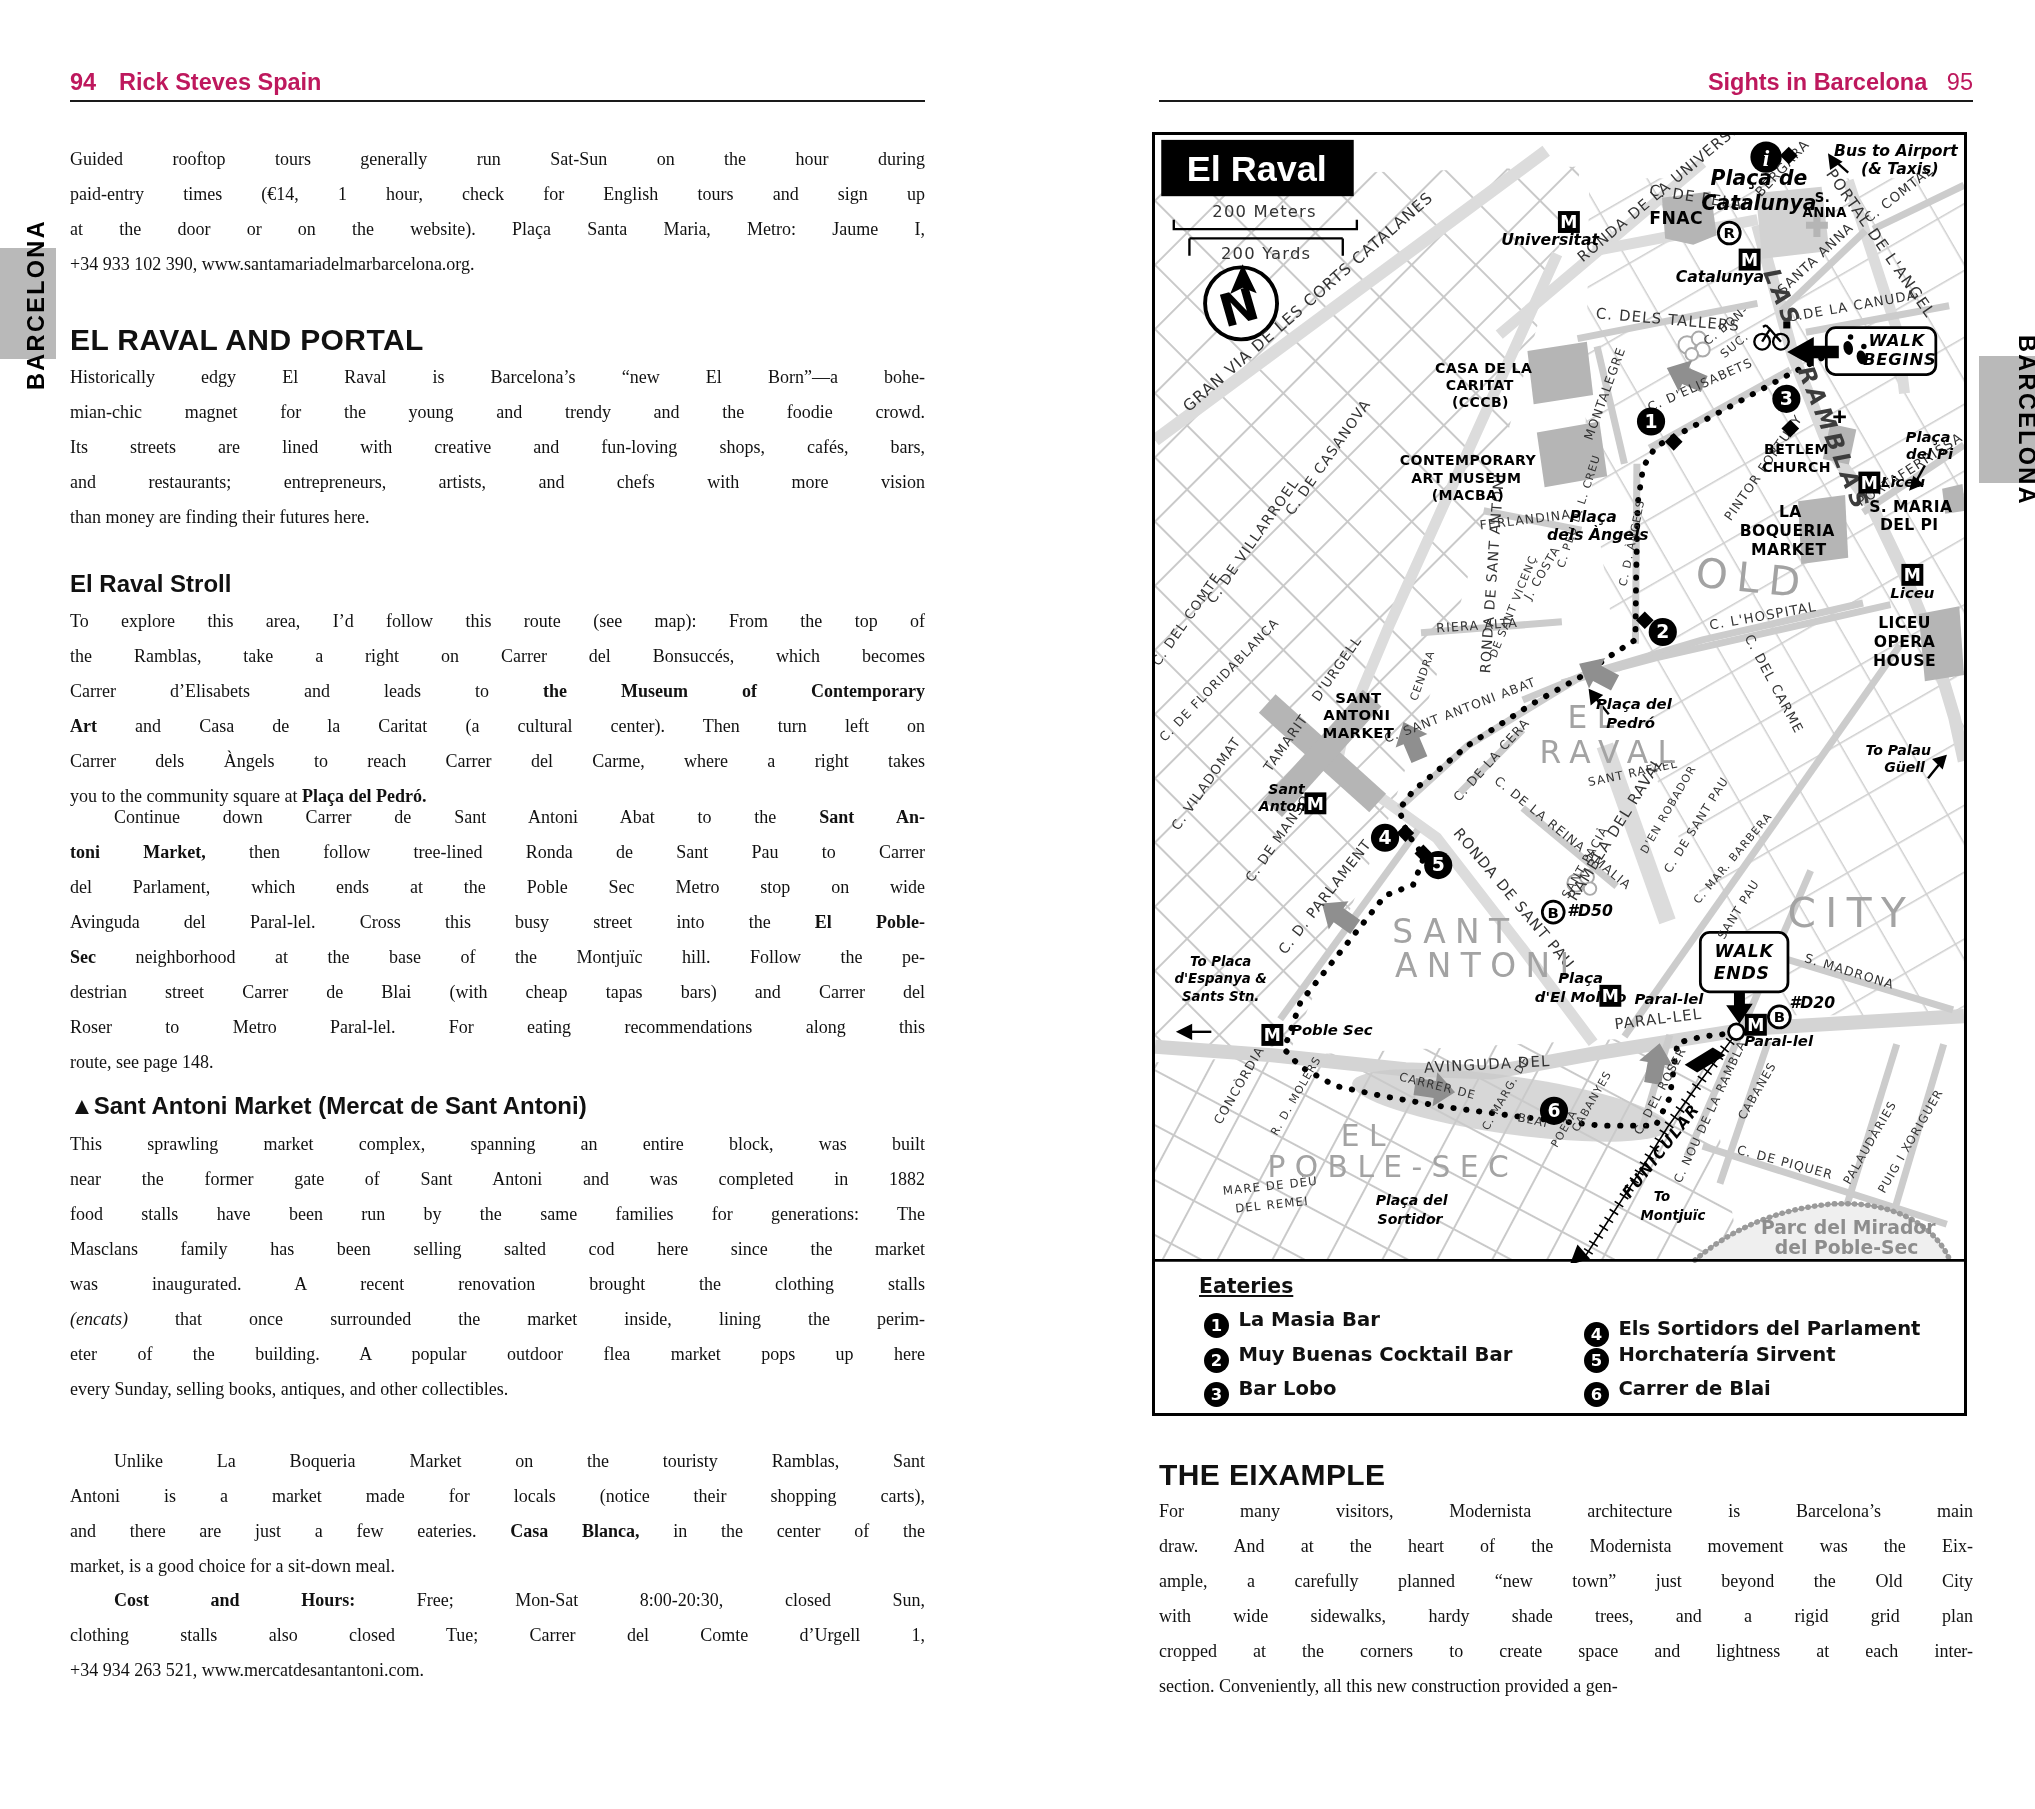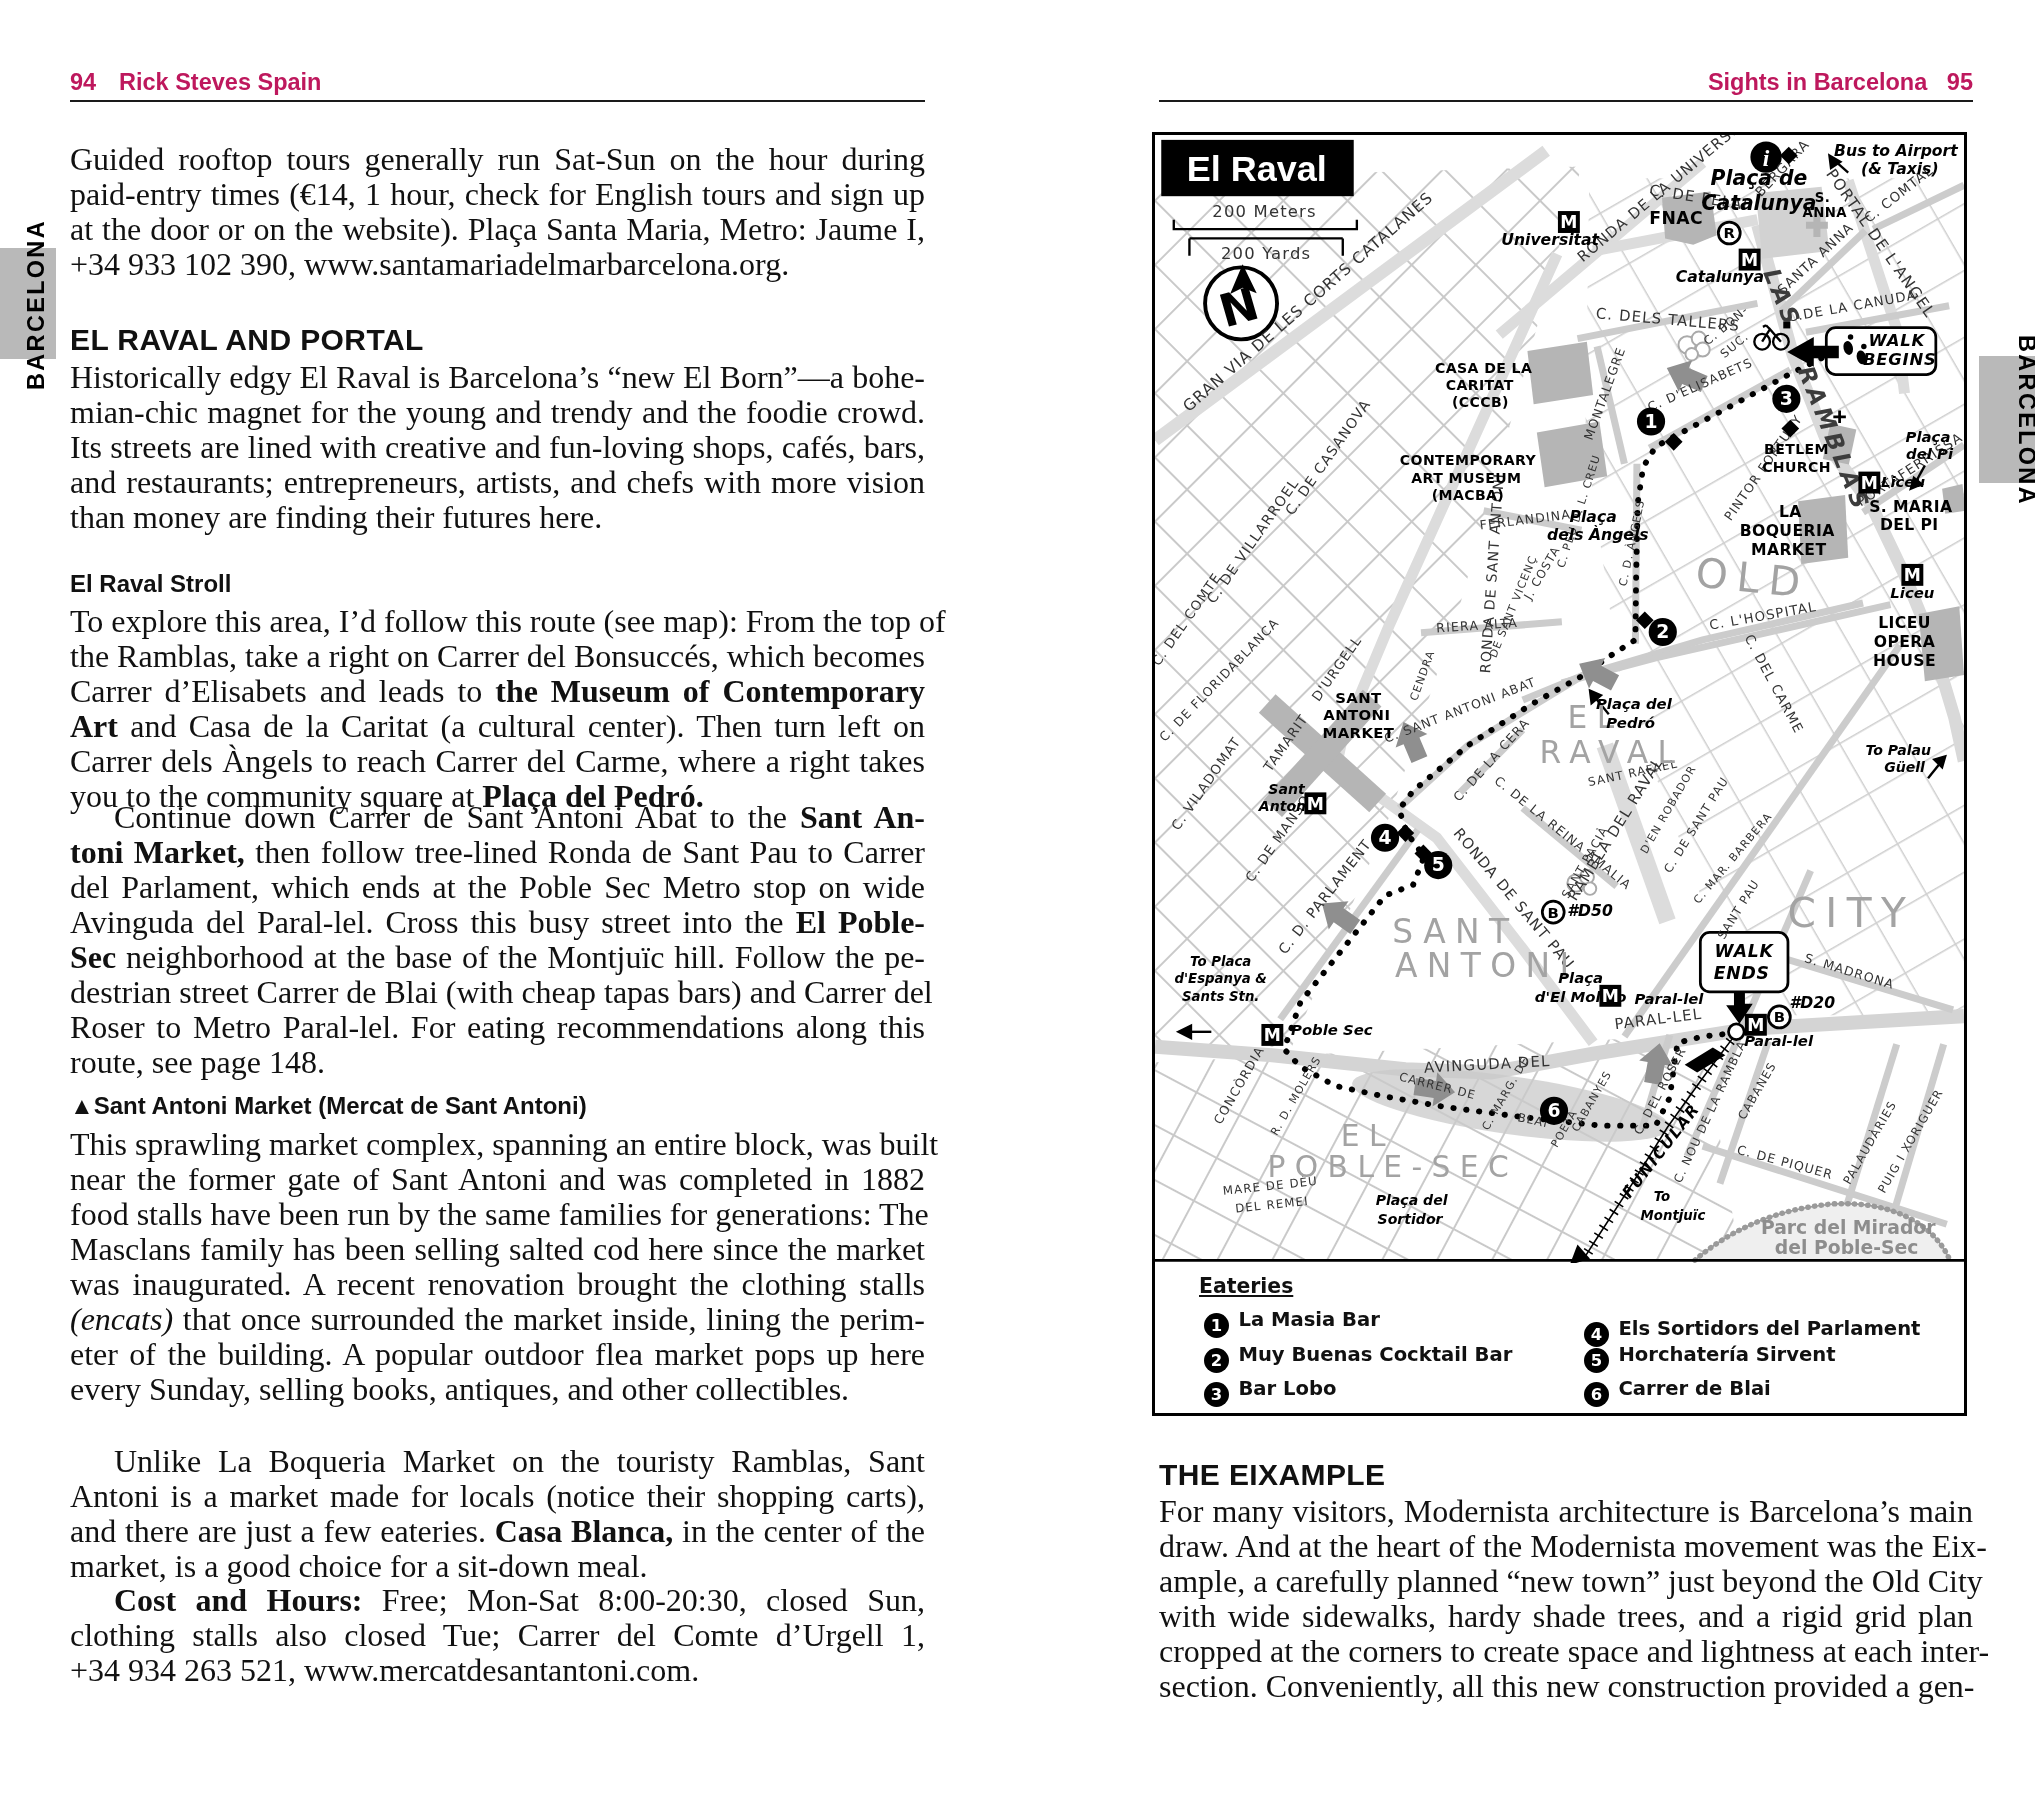--- a/index.html
+++ b/index.html
@@ -3,21 +3,21 @@
 <meta charset="utf-8">
 <style>
   html,body{margin:0;padding:0}
   body{width:2035px;height:1809px;background:#fff;position:relative;
        font-family:"Liberation Serif",serif;color:#111;overflow:hidden}
   .hdr{position:absolute;font-family:"Liberation Sans",sans-serif;font-weight:700;font-size:23.5px;color:#be185d}
   .rule{position:absolute;height:2.3px;background:#1a1a1a}
   .tab{position:absolute;background:#b9b9b9}
   .tabtxt{position:absolute;font-family:"Liberation Sans",sans-serif;font-weight:700;font-size:23.5px;
           letter-spacing:2.3px;color:#000;white-space:nowrap}
-  .para{position:absolute;width:855px;font-size:32px;line-height:35px}
+  .para{position:absolute;width:855px;font-size:18px;line-height:35px}
   .jline{white-space:nowrap;text-align:justify;text-align-last:justify;height:35px}
   .jlast{text-align-last:left}
   .indent{text-indent:44px}
   .h1{position:absolute;font-family:"Liberation Sans",sans-serif;font-weight:700;font-size:30px;letter-spacing:0.4px}
   .h2{position:absolute;font-family:"Liberation Sans",sans-serif;font-weight:700;font-size:24px}
   
   #map-svg{position:absolute;left:1152px;top:132px;width:809px;height:1278px;border:3.1px solid #000;background:#fff}
   .ml{text-anchor:middle;font-family:"DejaVu Sans",sans-serif}
   .st{fill:#333;font-weight:500;letter-spacing:1.5px}
   .area{fill:#a3a3a3;font-weight:500;letter-spacing:12px}
@@ -100,21 +100,21 @@
     <div class="jline jlast">market, is a good choice for a sit-down meal.</div>
   </div>
 <div class="para" style="left:70px;top:1583px">
     <div class="jline indent"><b>Cost and Hours:</b> Free; Mon-Sat 8:00-20:30, closed Sun,</div>
     <div class="jline">clothing stalls also closed Tue; Carrer del Comte d’Urgell 1,</div>
     <div class="jline jlast">+34 934 263 521, www.mercatdesantantoni.com.</div>
   </div>
 
 <div class="hdr" style="left:1159px;top:69px;width:814px;text-align:right">
   <span>Sights in Barcelona</span>&nbsp;&nbsp;
-  <span style="font-weight:700">95</span>
+  <span style="font-weight:400">95</span>
 </div>
 <div class="rule" style="left:1159px;top:100px;width:814px"></div>
 
 <div class="tab" style="left:1979px;top:356px;width:56px;height:127px"></div>
 <div class="tabtxt" style="left:1941px;top:407px;transform:rotate(90deg);transform-origin:center">BARCELONA</div>
 
 <svg id="map-svg" viewBox="0 0 1034 1633">
   <defs>
     <pattern id="grid45" width="58" height="58" patternUnits="userSpaceOnUse" patternTransform="rotate(45)">
       <path d="M0 0H58M0 0V58" stroke="#c9c9c9" stroke-width="5" fill="none"></path>

